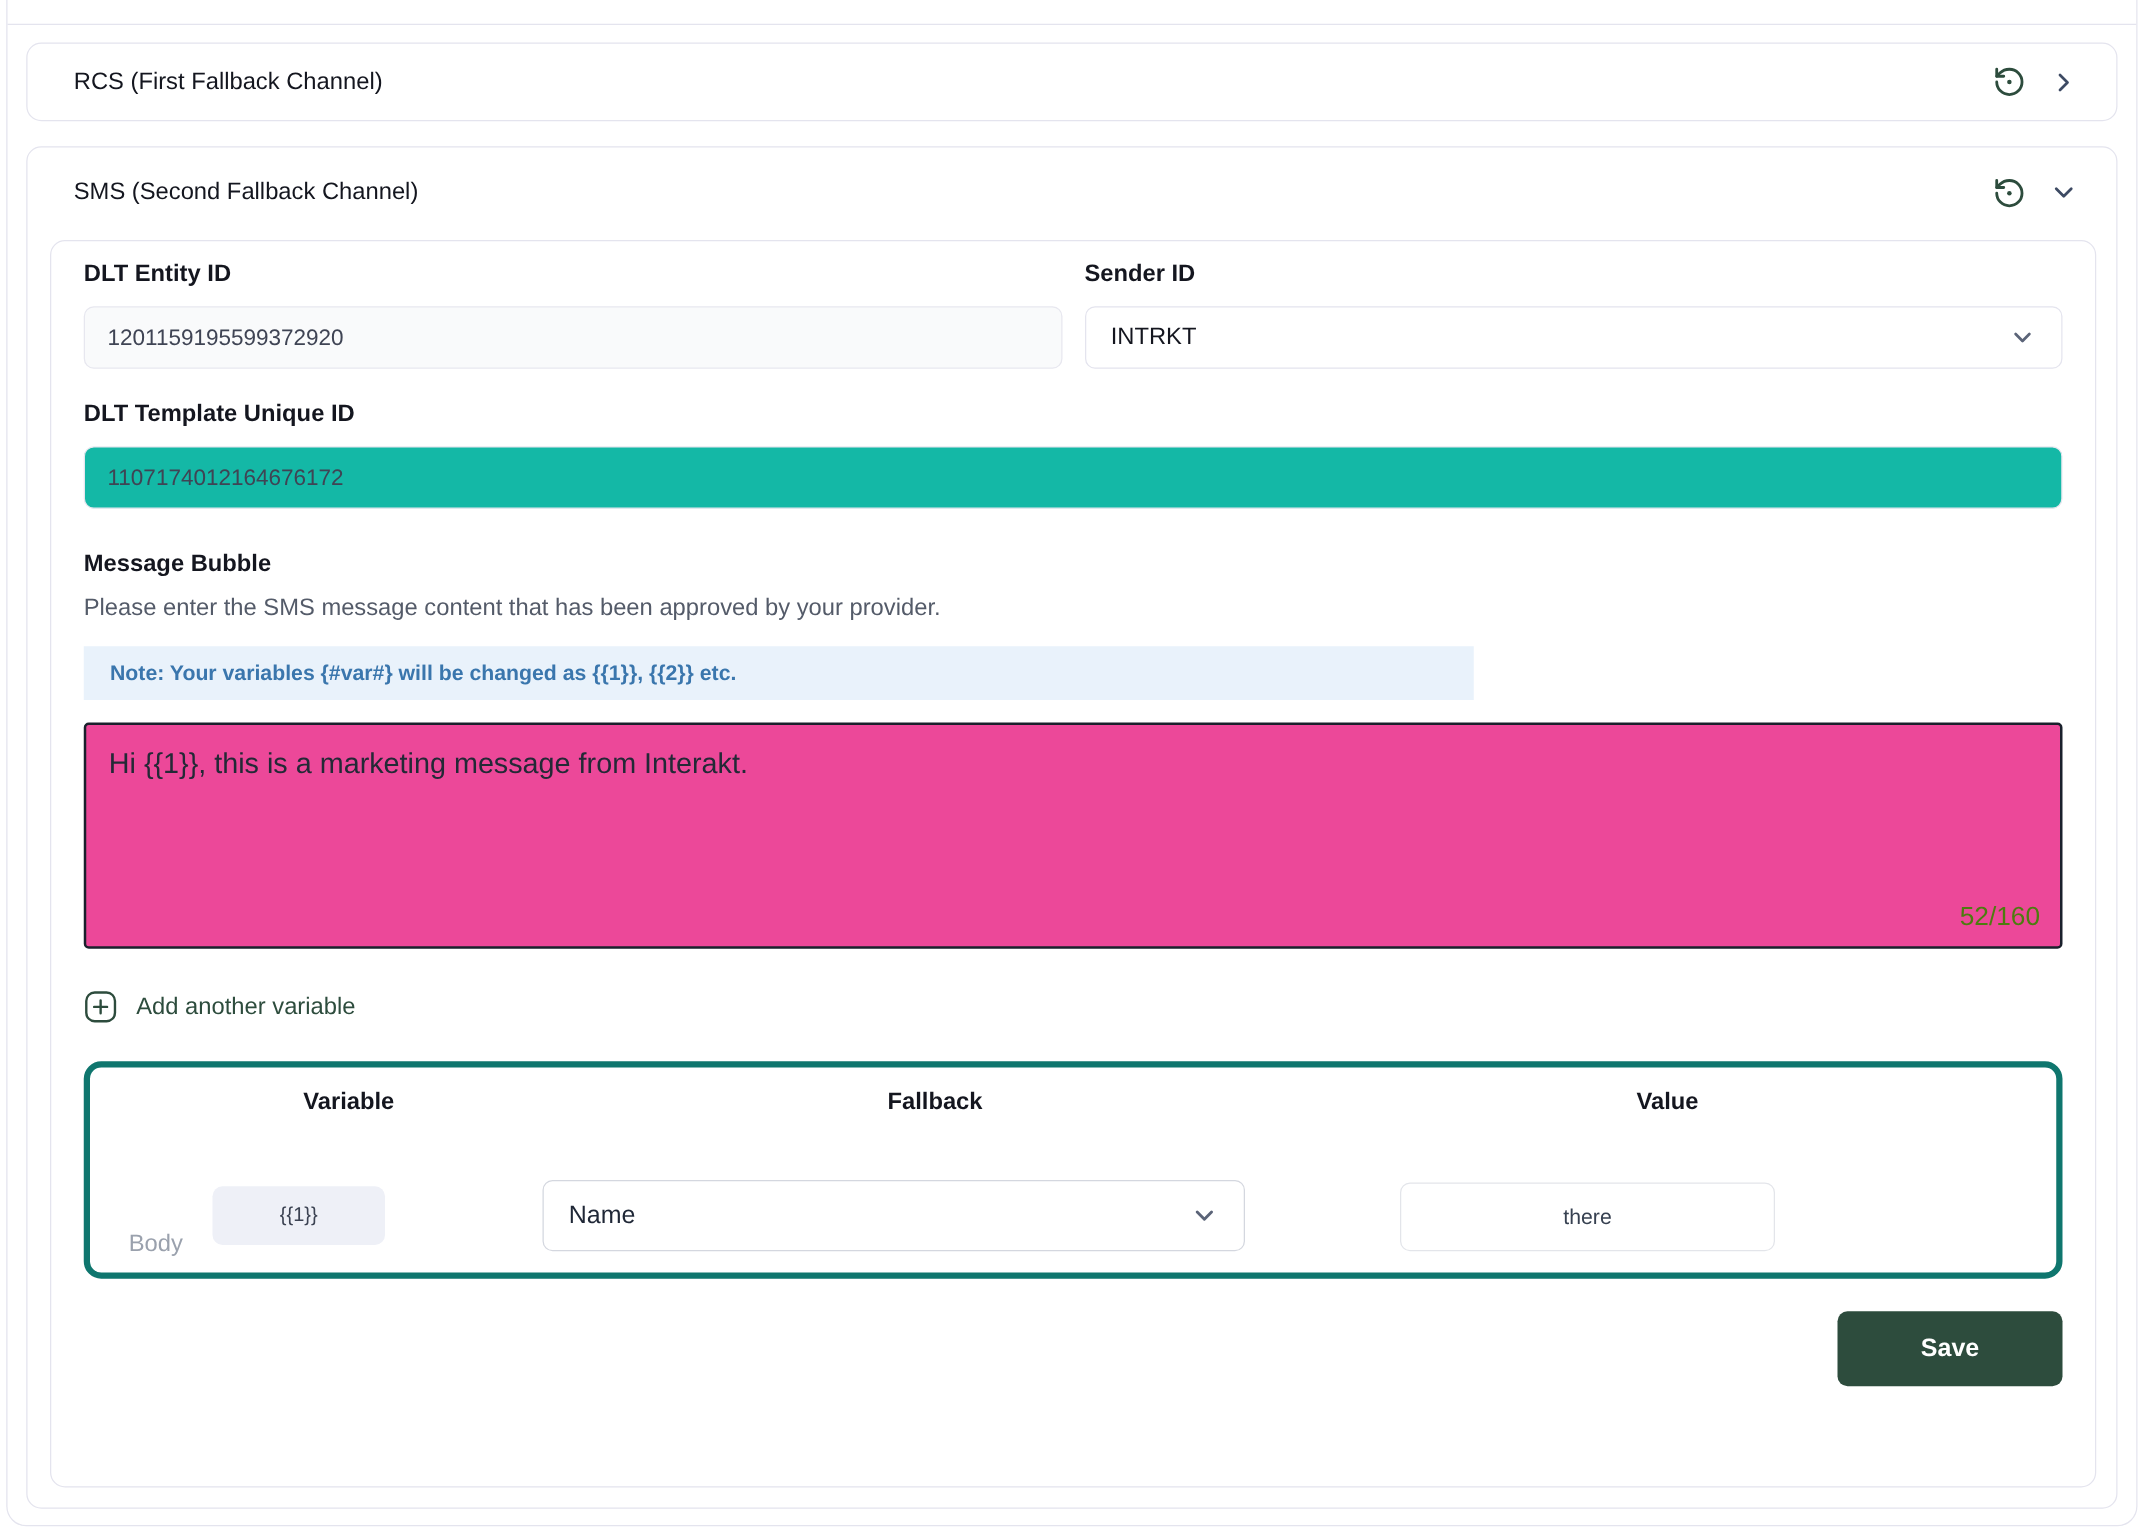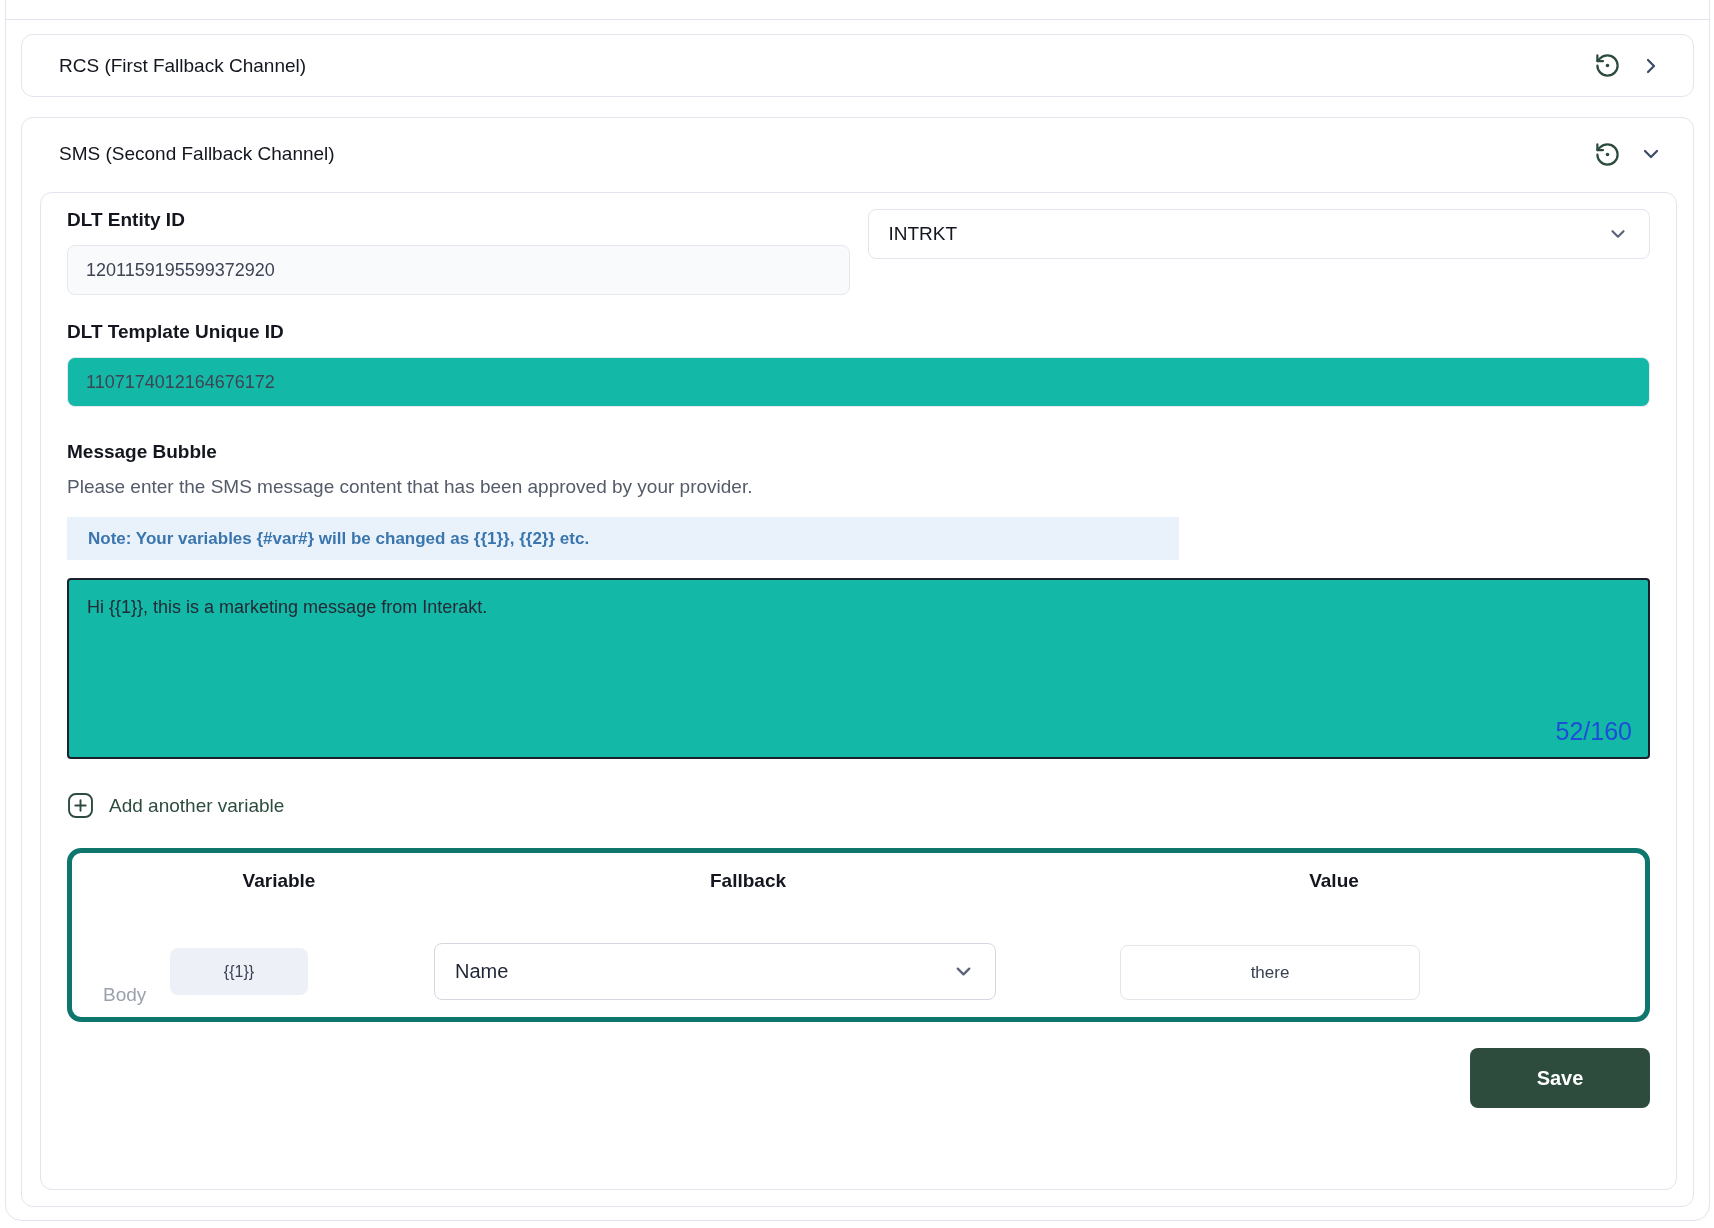--- a/index.html
+++ b/index.html
@@ -58,25 +58,25 @@
 
   .note {
     margin-top:19px; width:1112px; height:43px; background:#e9f2fb; border-radius:0;
     display:flex; align-items:center; padding:0 21px;
     font-size:17px; font-weight:700; color:#3a76ad;
   }
 
   .textarea-wrap { position:relative; margin-top:18px; }
   .sms-textarea {
     width:100%; height:181px; border:2px solid #1a202c; border-radius:4px;
-    font-family:"Liberation Sans", sans-serif; font-size:18px; color:#232936;
-    padding:17px 18px; resize:none; outline:none; display:block; background:#14b8a6;
+    font-family:"Liberation Sans", sans-serif; font-size:23px; color:#232936;
+    padding:17px 18px; resize:none; outline:none; display:block; background:#ec4899;
   }
   .char-counter {
-    position:absolute; right:18px; bottom:13px; font-size:25px; color:#1d4ed8;
+    position:absolute; right:18px; bottom:13px; font-size:21px; color:#4d7c0f;
   }
 
   .add-var {
     margin-top:33px; display:inline-flex; align-items:center; gap:15px;
     color:#2d4c3d; font-size:19px; cursor:pointer; background:none; border:none;
     font-family:"Liberation Sans", sans-serif;
   }
 
   .vars-table {
     position:relative; margin-top:25px; height:174px;
@@ -162,20 +162,21 @@
     </div>
 
     <div class="inner-card">
 
       <div class="row-2col">
         <div class="fld">
           <span class="field-label">DLT Entity ID</span>
           <input class="text-input disabled" type="text" value="1201159195599372920" style="">
         </div>
         <div class="fld">
+          <span class="field-label">Sender ID</span>
           <div class="select">
             <span class="select-value">INTRKT</span>
             <span>
               <svg width="22" height="22" viewBox="0 0 24 24" fill="none" stroke="#5b6478" stroke-width="2.4" stroke-linecap="round" stroke-linejoin="round">
                 <polyline points="6 9 12 15 18 9"></polyline>
               </svg>
             </span>
           </div>
         </div>
       </div>

